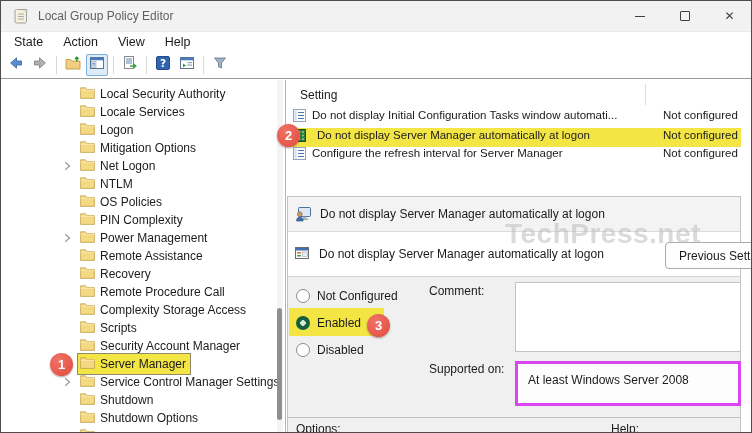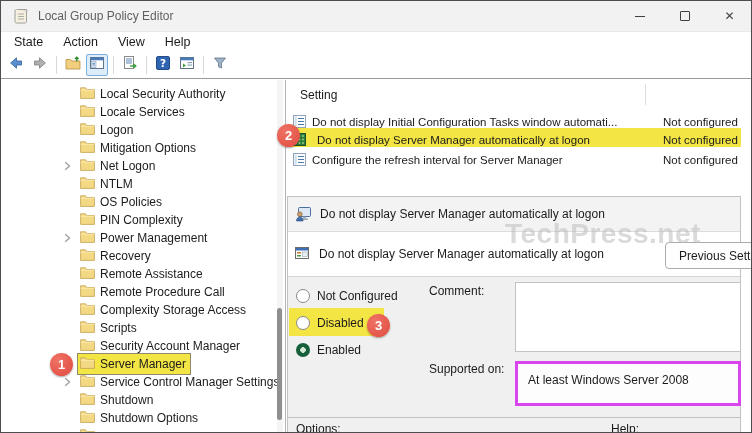--- a/index.html
+++ b/index.html
@@ -42,21 +42,21 @@
   .tree-scrollbar { position:absolute; left:277px; top:0; width:6px; height:353px; background:#f4f4f4; }
   .tree-thumb { position:absolute; left:0; top:228px; width:5px; height:112px; background:#8f8f8f; border-radius:3px; }
 
   
   .right-pane { position:absolute; left:286px; top:0; width:466px; height:353px; background:#fff; }
   .list-header { position:relative; height:29px; }
   .col-setting { position:absolute; left:14px; top:8px; font-size:12px; }
   .col-state { position:absolute; left:392px; top:8px; font-size:12px;margin-top:44px; }
   .col-sep { position:absolute; left:359px; top:4px; bottom:4px; width:1px; background:#dcdcdc; }
   .list-rows { position:absolute; left:0; top:29px; width:455px; }
-  .list-row { position:relative; height:19px; display:flex; align-items:flex-end; padding-left:7px; }
+  .list-row { position:relative; height:19px; display:flex; align-items:flex-start; padding-left:7px; }
   .list-row.hl { background:var(--yellow); }
   .licon { width:13px; height:13px; display:inline-flex; margin-right:6px; flex:none; }
   .lsetting { font-size:11.5px; white-space:nowrap; overflow:hidden; max-width:345px; }
   .lstate { position:absolute; left:377px; font-size:11.5px; white-space:nowrap; }
 
   
   .detail { position:absolute; left:1px; top:116px; width:454px; bottom:0; background:#f0f0f0; border:1px solid #c2c2c2; border-bottom:none; }
   .strip1 { position:relative; height:35px; background:#f3f3f3; border-bottom:1px solid #dcdcdc; display:flex; align-items:center; }
   .strip1 .sicon { margin-left:7px; display:inline-flex; }
   .strip1 .stitle { margin-left:8px; font-size:12px; }
@@ -313,35 +313,35 @@
     <span class="chev hidden">
             <svg width="7" height="10" viewBox="0 0 7 10">
               <path d="M1.2 1.2 5.6 5 1.2 8.8" stroke="#9a9a9a" stroke-width="1.2" fill="none"></path>
             </svg>
           </span>
     <span class="hl">
       <span class="folder"><svg width="15" height="13" viewBox="0 0 15 13">
                 <path d="M.6 1.8h5l1.2 1.7h7.6v8.9H.6z" fill="#f4d985" stroke="#c2a04e" stroke-width=".8"></path>
                 <path d="M.6 4.2h13.8" stroke="#fbeab0" stroke-width="1"></path>
               </svg></span>
+      <span class="tlabel">Remote Assistance</span>
+    </span>
+  </div>
+        <div class="tree-row">
+    <span class="chev hidden">
+            <svg width="7" height="10" viewBox="0 0 7 10">
+              <path d="M1.2 1.2 5.6 5 1.2 8.8" stroke="#9a9a9a" stroke-width="1.2" fill="none"></path>
+            </svg>
+          </span>
+    <span class="hl">
+      <span class="folder"><svg width="15" height="13" viewBox="0 0 15 13">
+                <path d="M.6 1.8h5l1.2 1.7h7.6v8.9H.6z" fill="#f4d985" stroke="#c2a04e" stroke-width=".8"></path>
+                <path d="M.6 4.2h13.8" stroke="#fbeab0" stroke-width="1"></path>
+              </svg></span>
       <span class="tlabel">Recovery</span>
-    </span>
-  </div>
-        <div class="tree-row">
-    <span class="chev hidden">
-            <svg width="7" height="10" viewBox="0 0 7 10">
-              <path d="M1.2 1.2 5.6 5 1.2 8.8" stroke="#9a9a9a" stroke-width="1.2" fill="none"></path>
-            </svg>
-          </span>
-    <span class="hl">
-      <span class="folder"><svg width="15" height="13" viewBox="0 0 15 13">
-                <path d="M.6 1.8h5l1.2 1.7h7.6v8.9H.6z" fill="#f4d985" stroke="#c2a04e" stroke-width=".8"></path>
-                <path d="M.6 4.2h13.8" stroke="#fbeab0" stroke-width="1"></path>
-              </svg></span>
-      <span class="tlabel">Remote Assistance</span>
     </span>
   </div>
         <div class="tree-row">
     <span class="chev hidden">
             <svg width="7" height="10" viewBox="0 0 7 10">
               <path d="M1.2 1.2 5.6 5 1.2 8.8" stroke="#9a9a9a" stroke-width="1.2" fill="none"></path>
             </svg>
           </span>
     <span class="hl">
       <span class="folder"><svg width="15" height="13" viewBox="0 0 15 13">
@@ -547,26 +547,26 @@
         <button class="prev-btn">Previous Setting</button>
       </div>
       <div class="dbody">
         <div class="enabled-hl"></div>
         <div class="radio-col" id="radio-col">
             <div class="radio-row">
     <span class="radio"></span>
     <span class="rlabel">Not Configured</span>
   </div>
             <div class="radio-row">
+    <span class="radio selected"></span>
+    <span class="rlabel">Enabled</span>
+  </div>
+            <div class="radio-row">
     <span class="radio"></span>
     <span class="rlabel">Disabled</span>
-  </div>
-            <div class="radio-row">
-    <span class="radio selected"></span>
-    <span class="rlabel">Enabled</span>
   </div>
           </div>
         <span class="comment-label">Comment:</span>
         <div class="comment-box"></div>
         <span class="supported-label">Supported on:</span>
         <div class="supported-box">At least Windows Server 2008</div>
       </div>
       <div class="dfooter">
         <span class="options-label">Options:</span>
         <span class="help-label">Help:</span>

